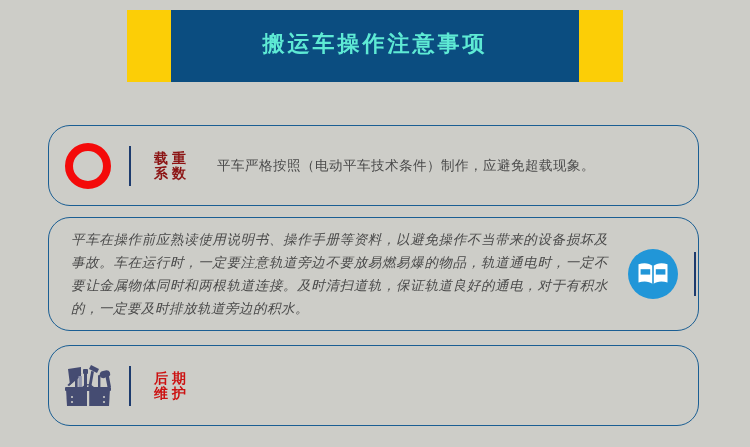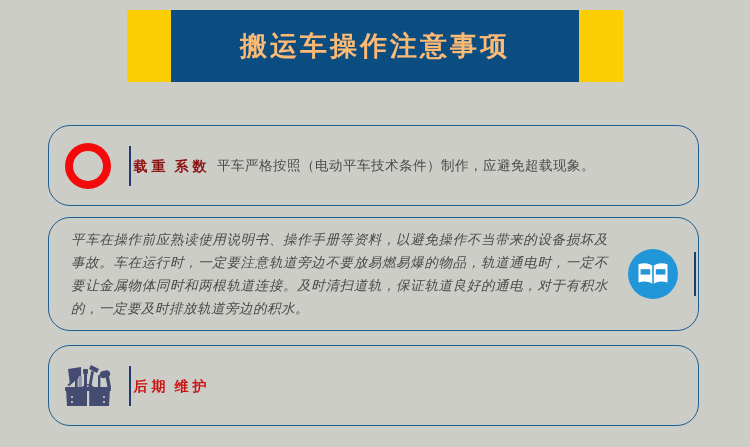--- a/index.html
+++ b/index.html
@@ -32,26 +32,26 @@
     background: #fcce06;
   }
   .header-plate {
     width: 408px;
     background: #0b4d80;
     display: flex;
     align-items: center;
     justify-content: center;
   }
   .header-title {
-    color: #fdba74;
-    font-size: 27px;
+    color: #5eead4;
+    font-size: 22px;
     font-weight: bold;
     letter-spacing: 3px;
     line-height: 1;
-    font-family: Liberation Serif, serif;
+    font-family: Liberation Mono, monospace;
   }
 
   
   .card {
     position: absolute;
     border: 1.5px solid #1a5e93;
     border-radius: 22px;
     box-sizing: border-box;
     display: flex;
     align-items: center;
@@ -114,20 +114,21 @@
   .divider {
     width: 2px;
     height: 40px;
     background: #1d3b6e;
     margin: 0 2px;
   }
   .tag {
     width: 62px;
     min-width: 62px;
     display: flex;
+    flex-direction: column;
     align-items: center;
     justify-content: center;
     gap: 1px;
     padding: 0 6px;
   }
   .tag-line {
     font-size: 14px;
     font-weight: bold;
     letter-spacing: 4px;
     text-indent: 4px;

